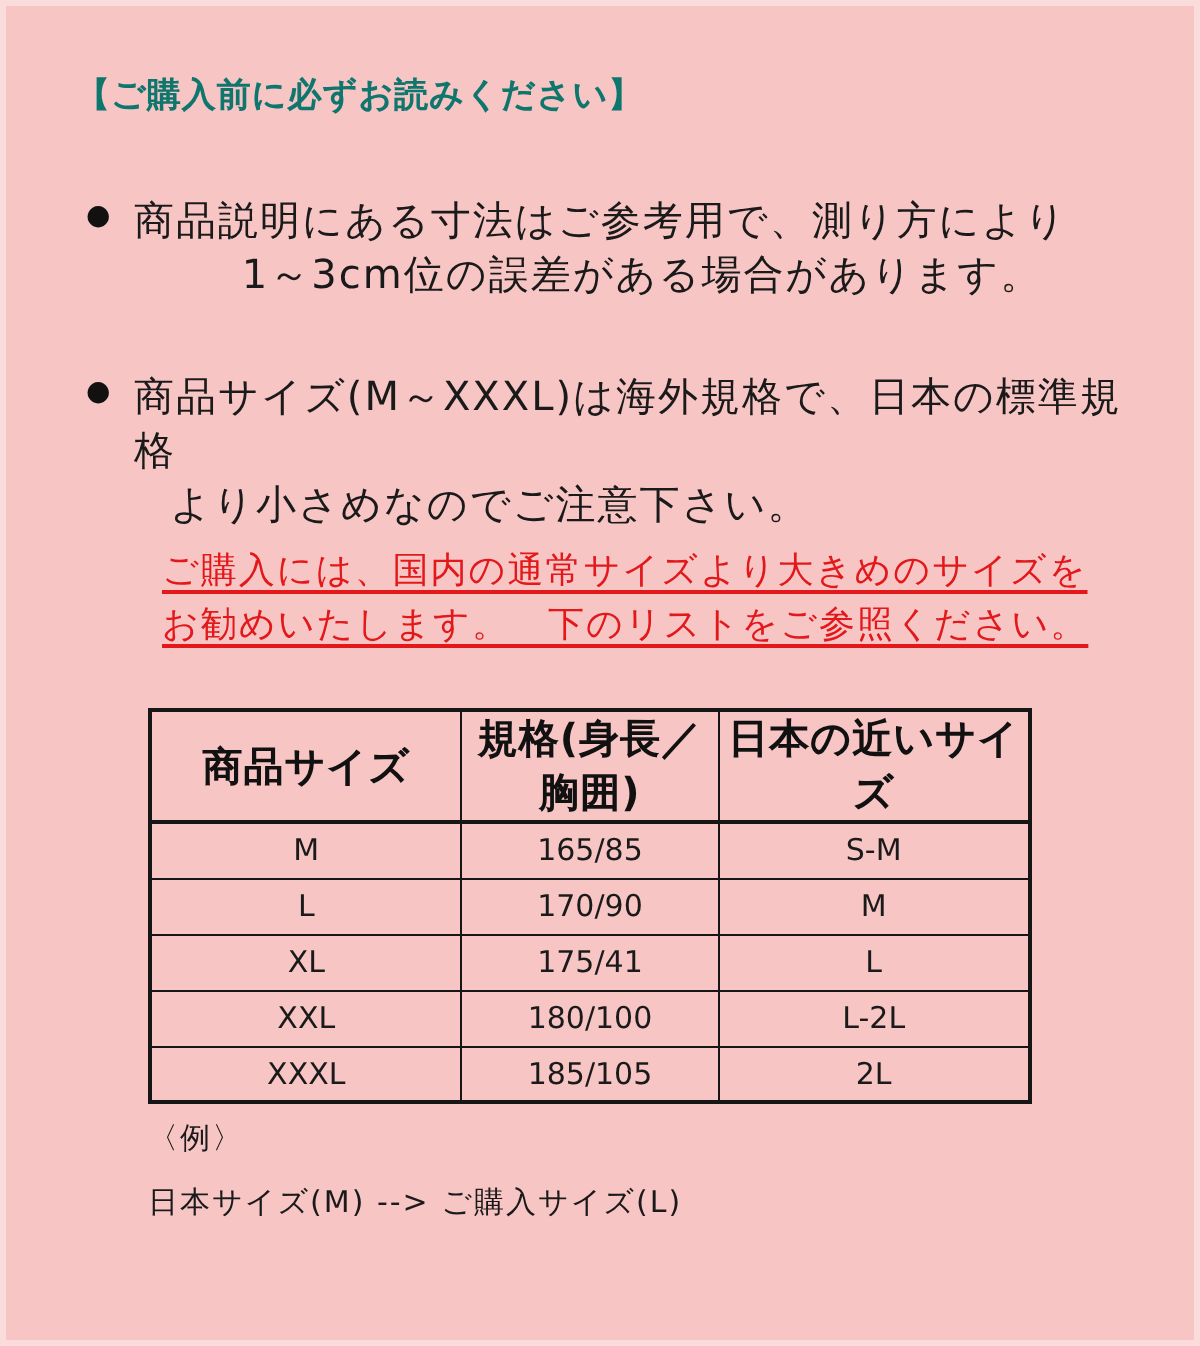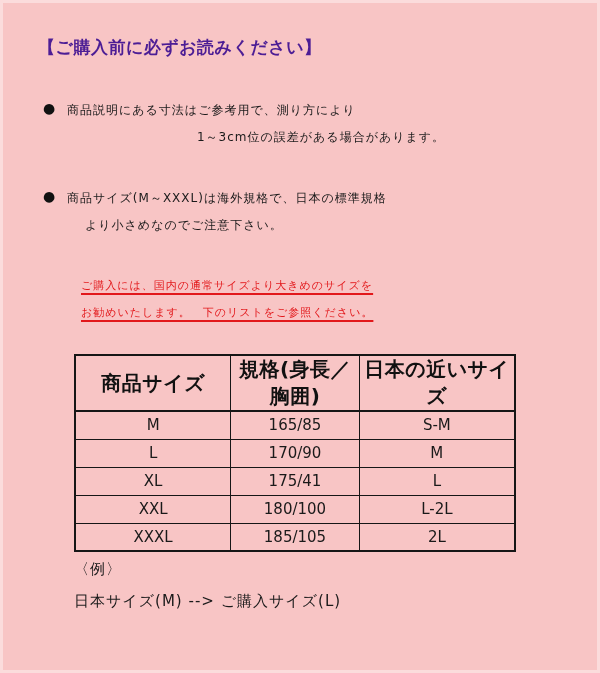--- a/index.html
+++ b/index.html
@@ -15,49 +15,49 @@
     background: #f8c5c5;
     border: 3px solid #fbdcdc;
     overflow: hidden;
   }
   .title {
     position: absolute;
     left: 35px; top: 33px;
     font-size: 17px;
     font-weight: bold;
     letter-spacing: 0.5px;
-    color: #4c1d95;
+    color: #0f766e;
     text-align: right;
   }
   .bullet-item {
     position: absolute;
     left: 40px;
     width: 520px;
   }
   .bullet-item.b1 { top: 94px; }
   .bullet-item.b2 { top: 182px; }
   .bullet-mark {
     position: absolute;
     left: 0; top: 3px;
     font-size: 14px;
     color: #111111;
   }
   .bullet-text {
     margin-left: 24px;
-    font-size: 12px;
+    font-size: 20px;
     letter-spacing: 1px;
     line-height: 27px;
   }
   .bullet-text .line2 { display: block; }
   .b1 .line2 { margin-left: 12px; text-align: center; }
   .b2 .line2 { margin-left: 18px; }
   .notice {
     position: absolute;
     left: 78px; top: 269px;
-    font-size: 11px;
+    font-size: 18px;
     letter-spacing: 1px;
     line-height: 27px;
     color: #e2181b;
   }
   .notice .nline {
     display: block;
     text-decoration: underline;
     text-underline-offset: 4px;
     text-decoration-thickness: 1.5px;
   }

